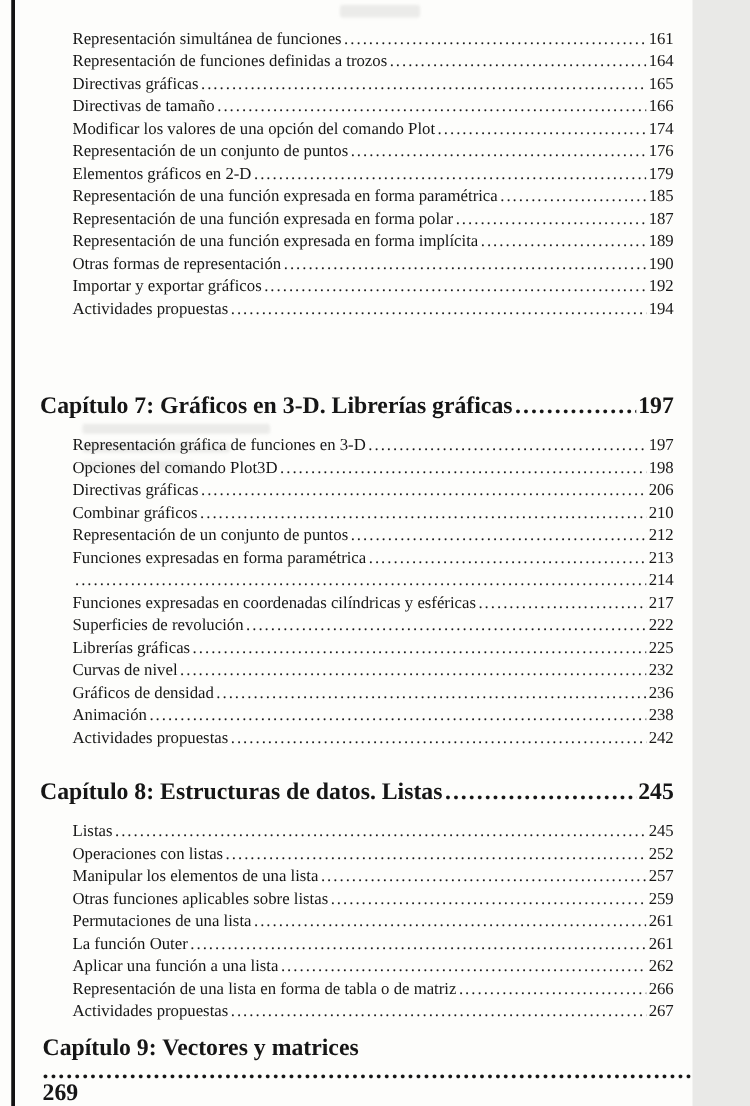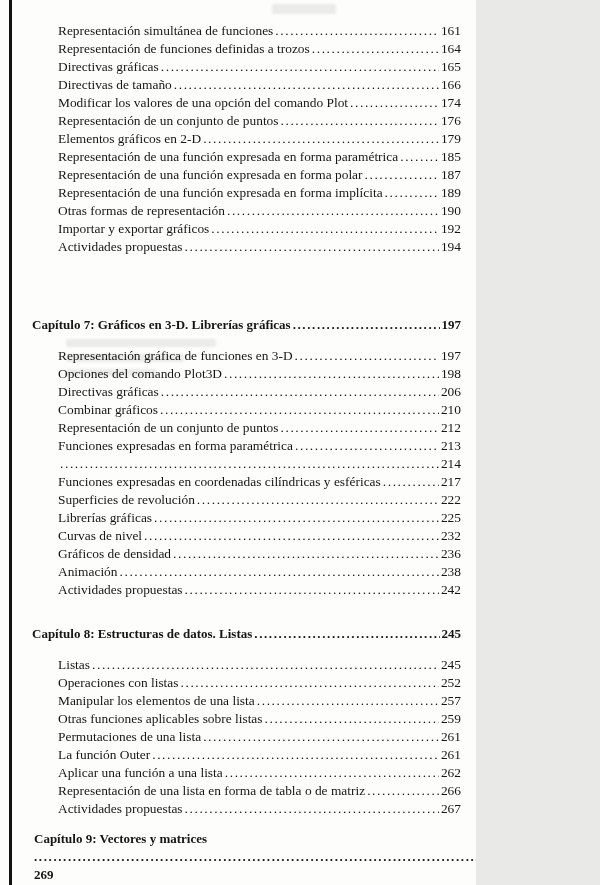--- a/index.html
+++ b/index.html
@@ -4,21 +4,21 @@
 <style>
   * { box-sizing: border-box; margin: 0; padding: 0; }
   html, body { width: 600px; height: 885px; }
   body {
     font-family: "Liberation Serif", serif;
     background: #e9e9e7;
     overflow: hidden;
   }
   .page {
     position: relative;
-    width: 476px;
+    width: 554px;
     height: 885px;
     background: #fdfdfb;
     color: #161616;
     overflow: hidden;
   }
   
   .scan-edge {
     position: absolute;
     left: 9px; top: 0;
     width: 3px; height: 100%;
@@ -62,21 +62,21 @@
     min-width: 12px;
   }
   .row .dots::after {
     content: "..................................................................................................................................................................................................";
     letter-spacing: 1.6px;
   }
   .row .page-num { white-space: nowrap; }
 
   .heading-row {
     font-weight: bold;
-    font-size: 13px;
+    font-size: 19px;
     margin-bottom: 13px;
   }
   .section:nth-of-type(4) .heading-row { margin-bottom: 8px; flex-direction: column; }
   .entries { margin-left: 26px; }
 </style>
 </head>
 <body>
 
 <div class="page">
   <div class="scan-edge"></div>

